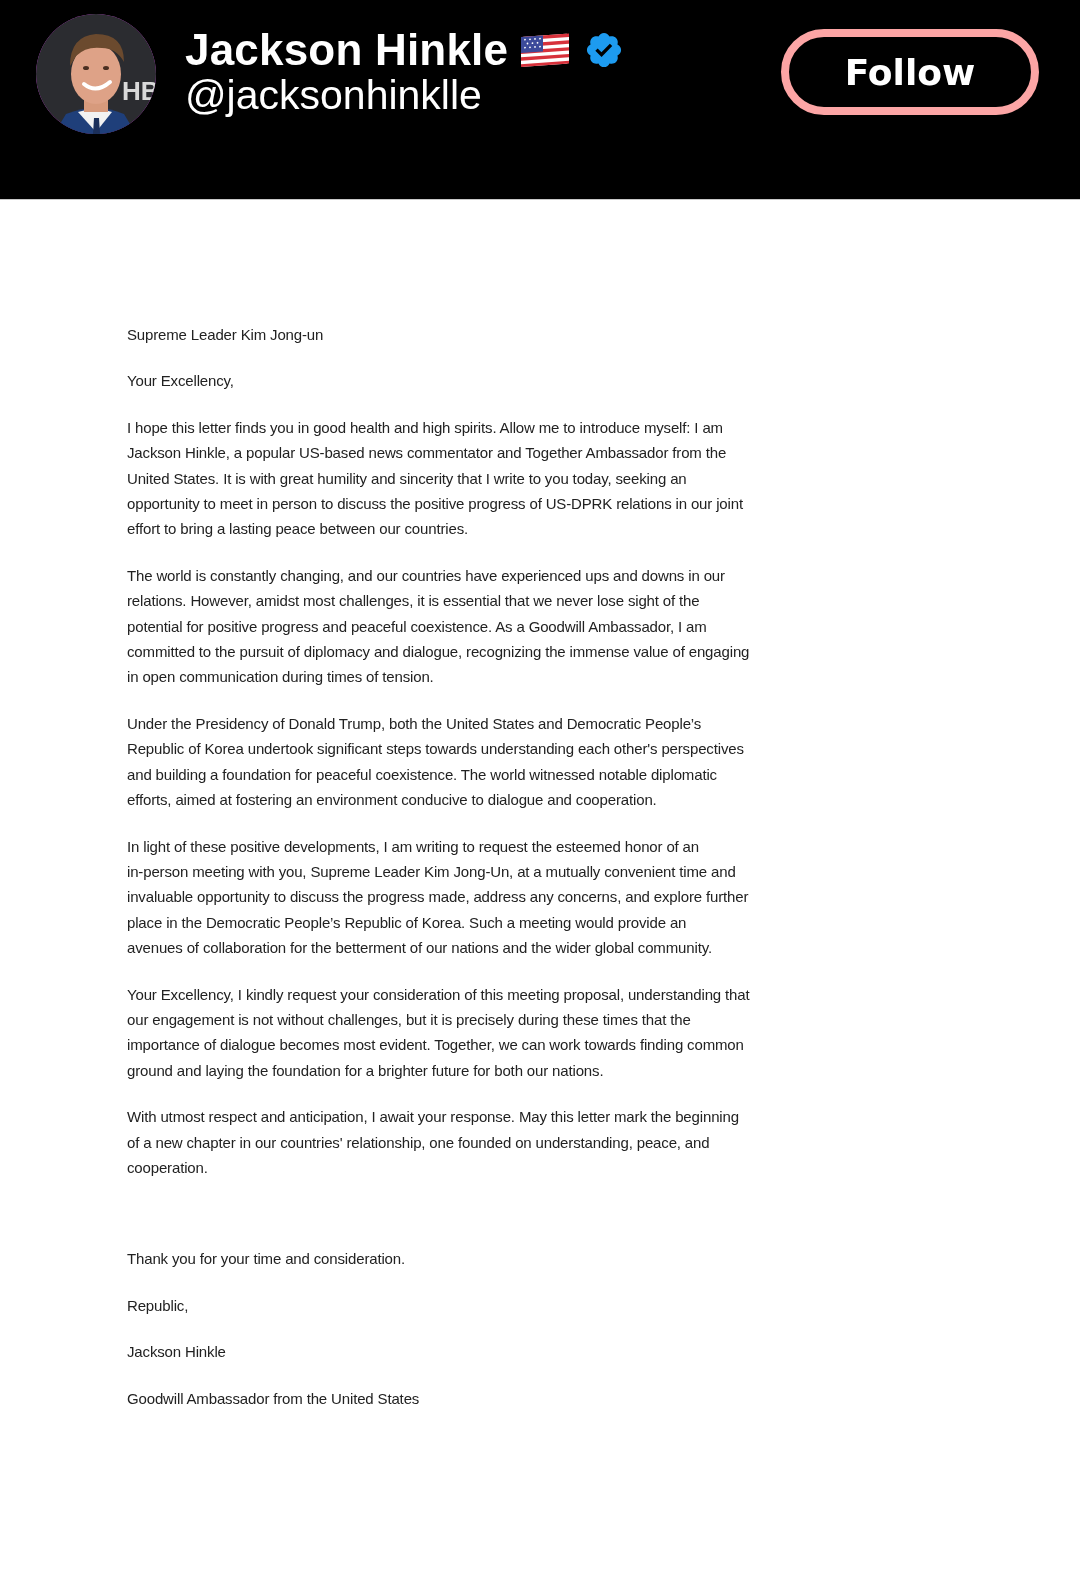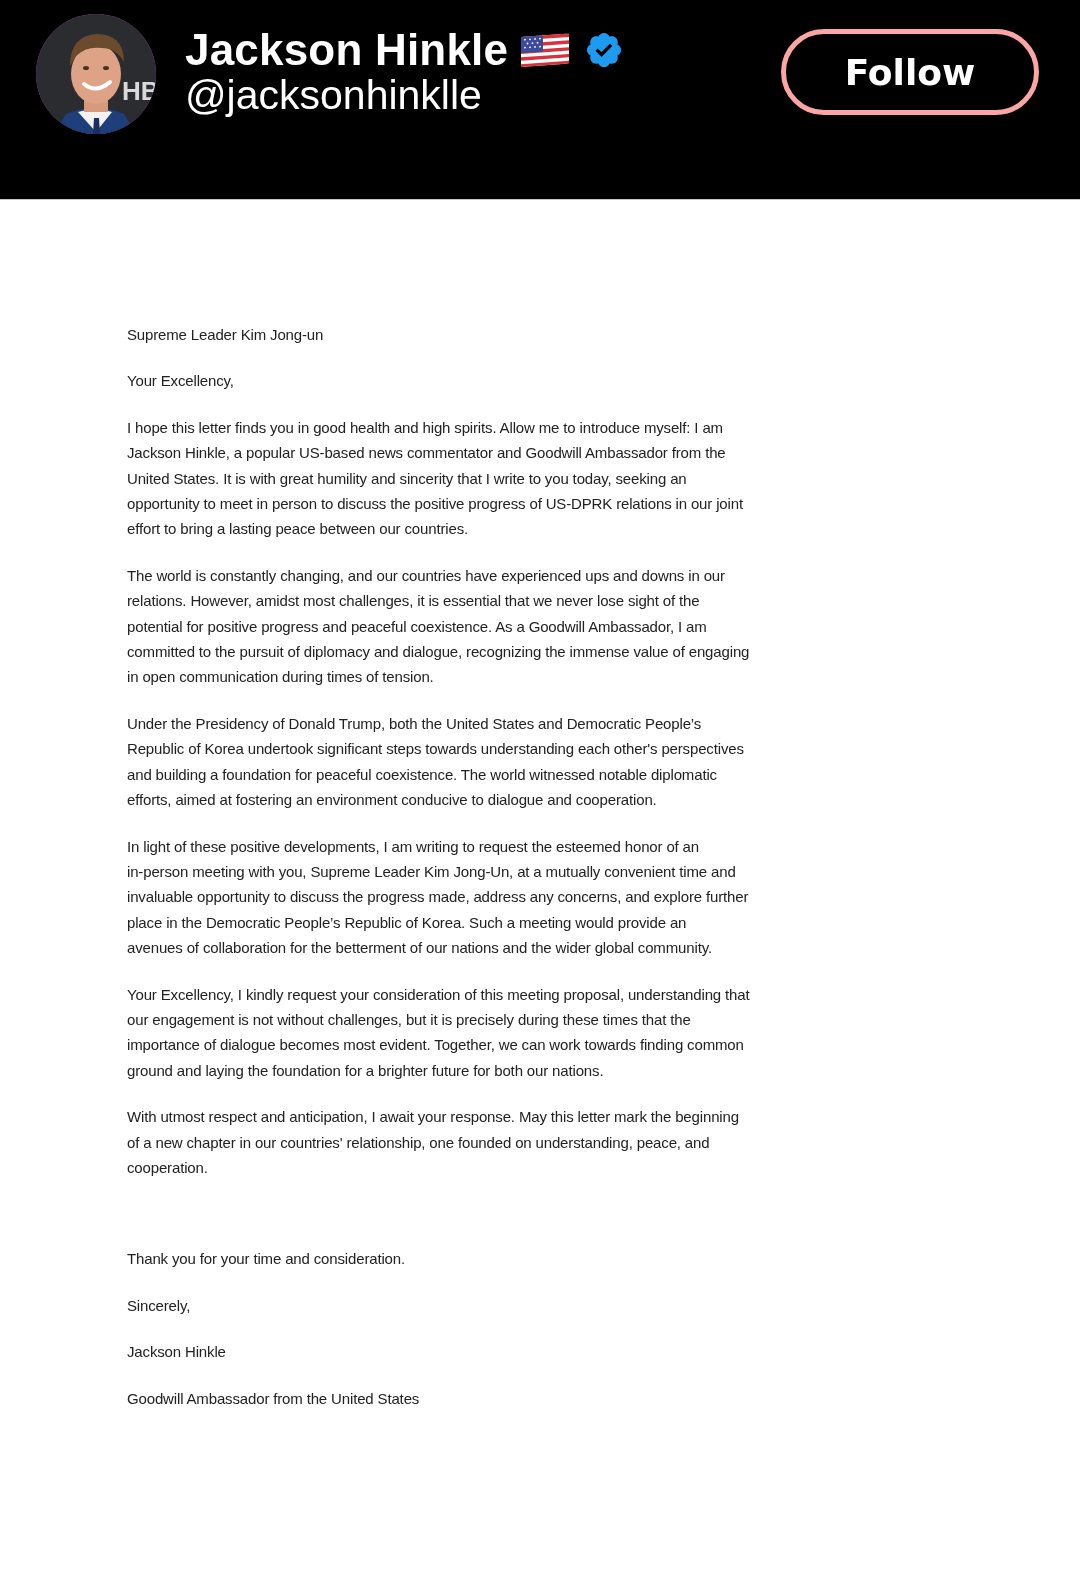--- a/index.html
+++ b/index.html
@@ -71,21 +71,21 @@
       line-height: 54px;
       white-space: nowrap;
     }
     .follow-btn {
       position: absolute;
       left: 781px;
       top: 29px;
       width: 258px;
       height: 86px;
       box-sizing: border-box;
-      border: 5px solid #fca5a5;
+      border: 8px solid #fca5a5;
       border-radius: 44px;
       background: #000000;
       color: #ffffff;
       font-family: "DejaVu Sans", sans-serif;
       font-weight: bold;
       font-size: 36px;
       display: flex;
       align-items: center;
       justify-content: center;
       cursor: pointer;
@@ -188,21 +188,21 @@
   </div>
   <div class="gap-s"></div>
 
   <div class="block">
     <span class="line">Your Excellency,</span>
   </div>
   <div class="gap-s"></div>
 
   <div class="block">
     <span class="line">I hope this letter finds you in good health and high spirits. Allow me to introduce myself: I am</span>
-    <span class="line">Jackson Hinkle, a popular US-based news commentator and Goodwill Ambassador from the</span>
+    <span class="line">Jackson Hinkle, a popular US-based news commentator and Together Ambassador from the</span>
     <span class="line">United States. It is with great humility and sincerity that I write to you today, seeking an</span>
     <span class="line">opportunity to meet in person to discuss the positive progress of US-DPRK relations in our joint</span>
     <span class="line">effort to bring a lasting peace between our countries.</span>
   </div>
   <div class="gap-s"></div>
 
   <div class="block">
     <span class="line">The world is constantly changing, and our countries have experienced ups and downs in our</span>
     <span class="line">relations. However, amidst most challenges, it is essential that we never lose sight of the</span>
     <span class="line">potential for positive progress and peaceful coexistence. As a Goodwill Ambassador, I am</span>
@@ -242,21 +242,21 @@
     <span class="line">cooperation.</span>
   </div>
   <div class="gap-l"></div>
 
   <div class="block">
     <span class="line">Thank you for your time and consideration.</span>
   </div>
   <div class="gap-s"></div>
 
   <div class="block">
-    <span class="line">Sincerely,</span>
+    <span class="line">Republic,</span>
   </div>
   <div class="gap-s"></div>
 
   <div class="block">
     <span class="line">Jackson Hinkle</span>
   </div>
   <div class="gap-s"></div>
 
   <div class="block">
     <span class="line">Goodwill Ambassador from the United States</span>

